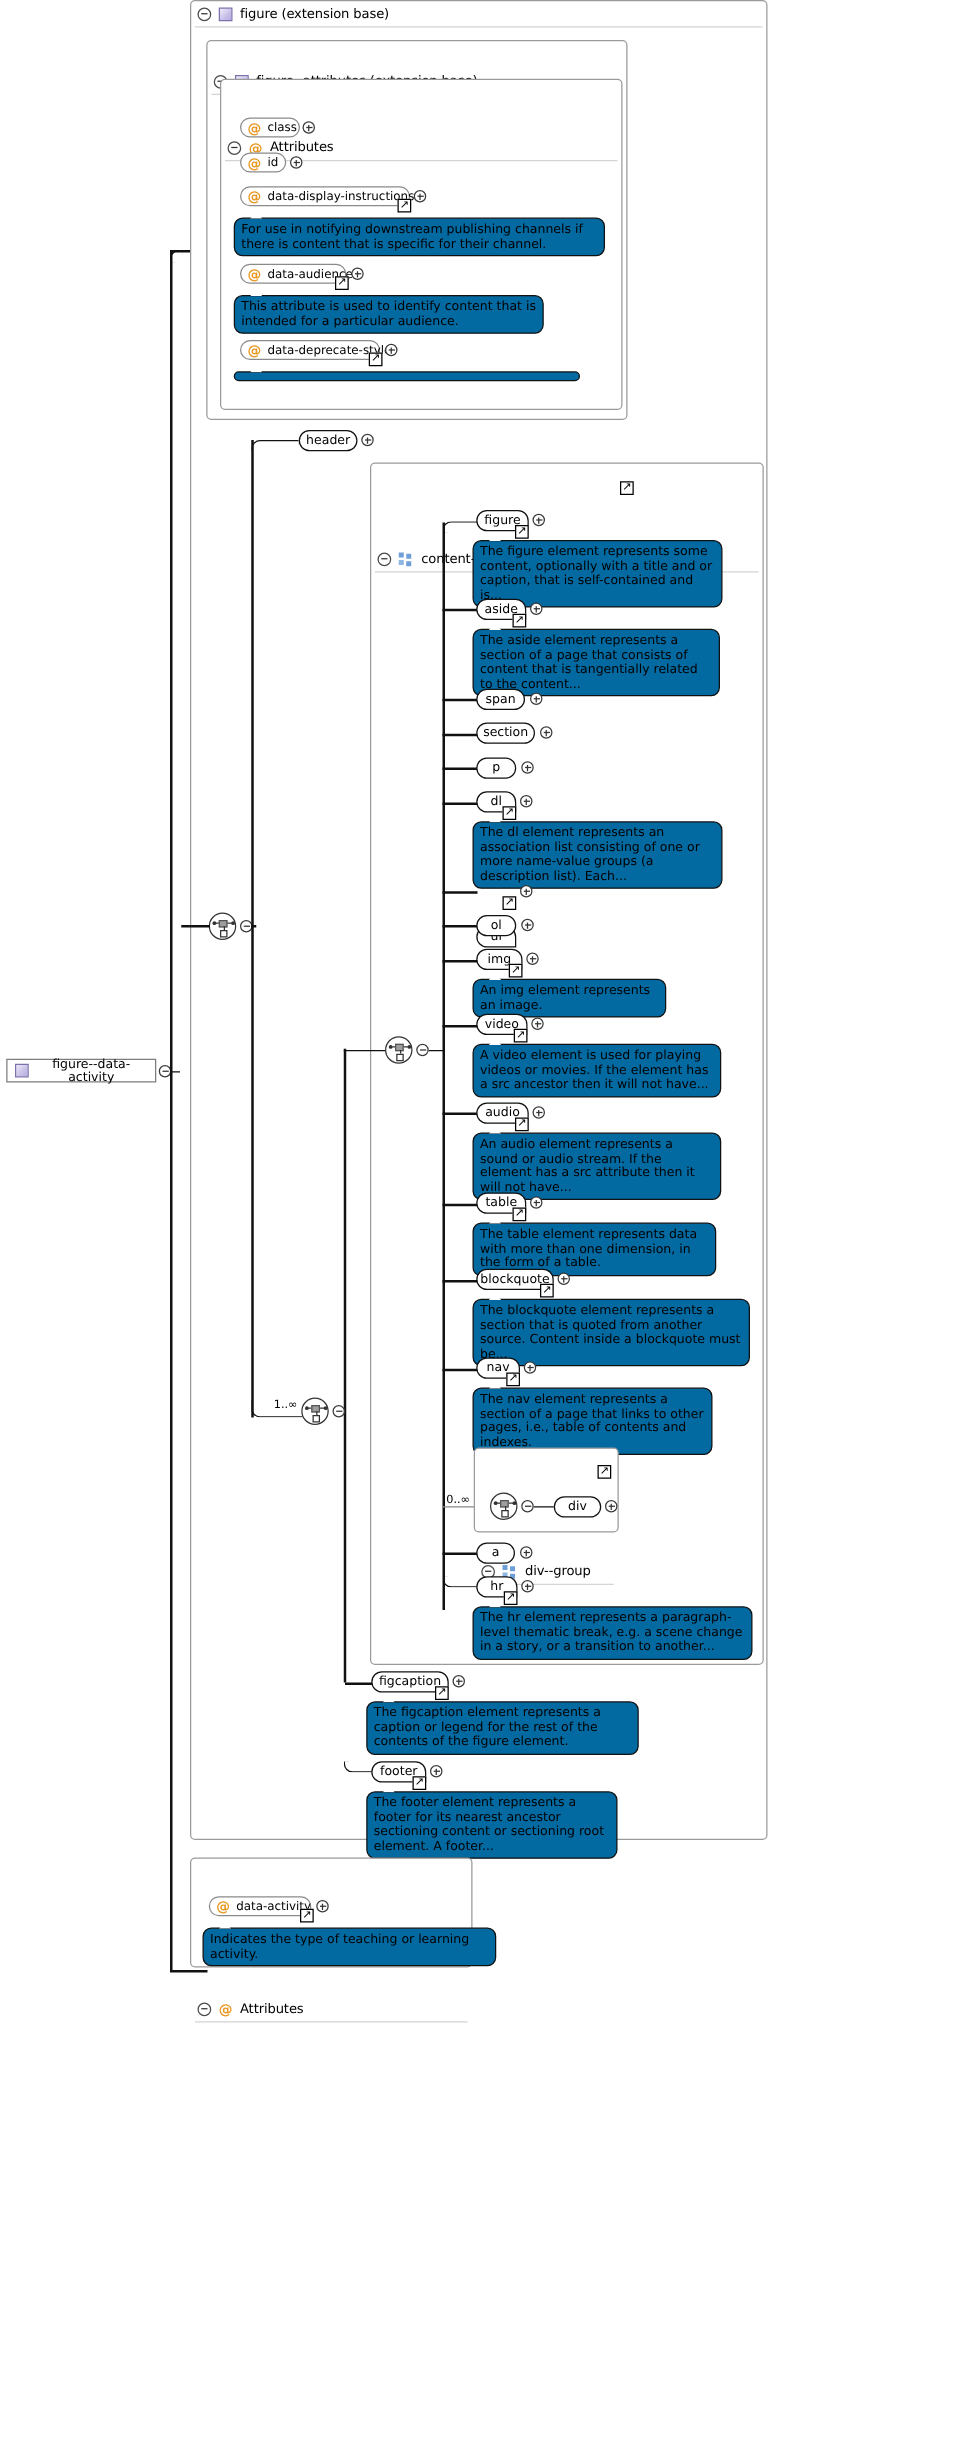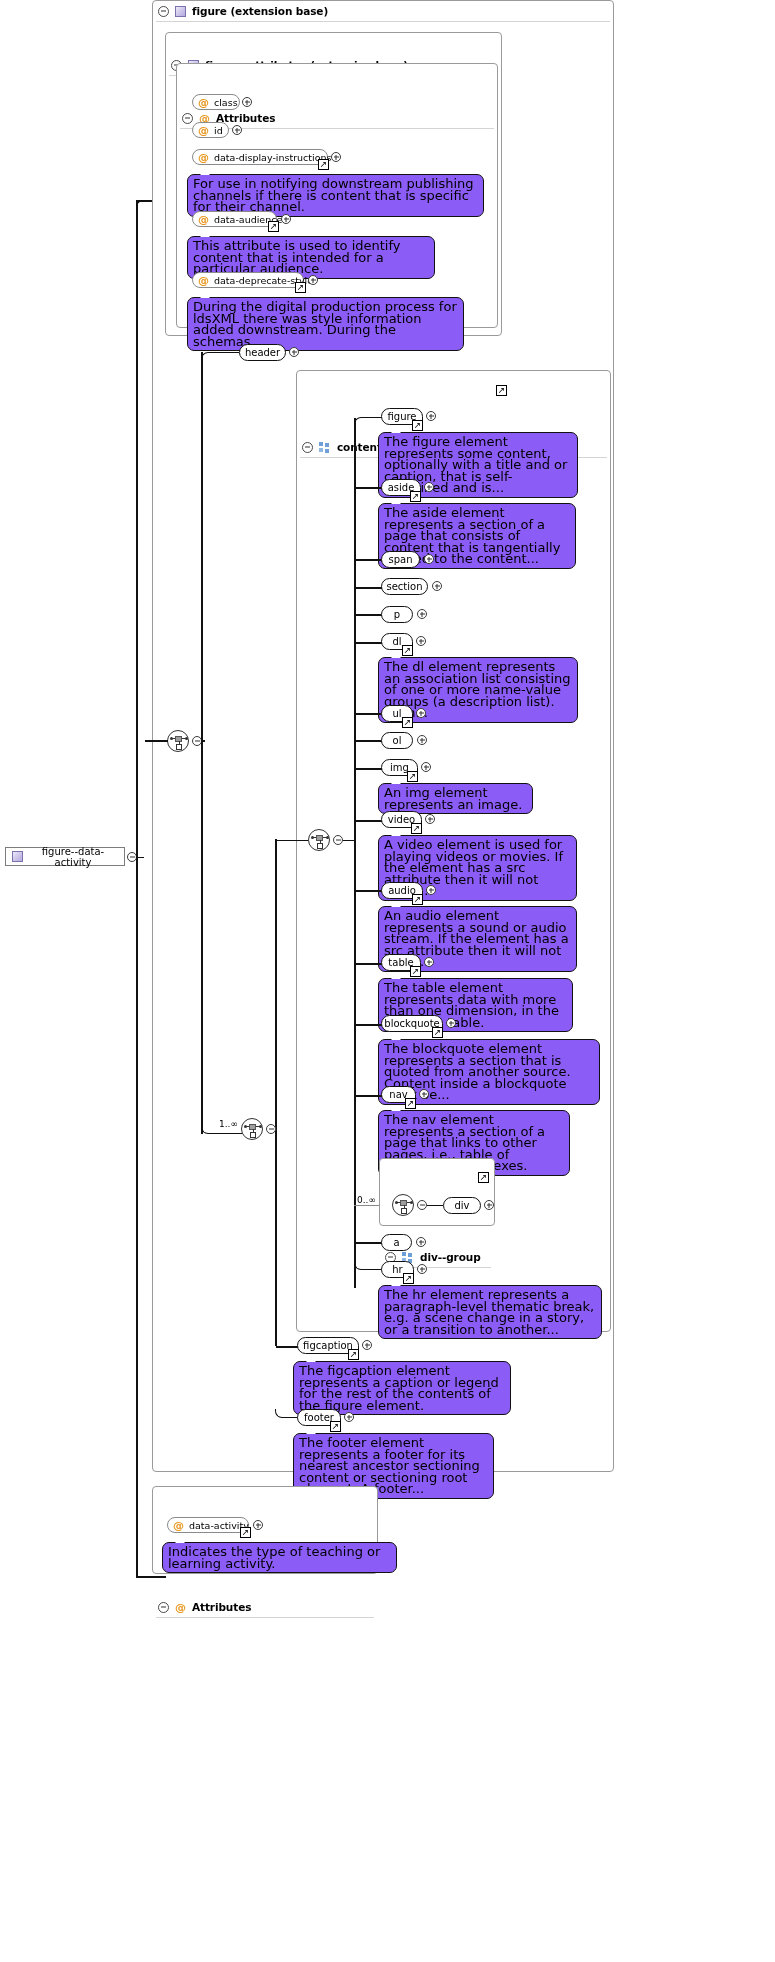--- a/index.html
+++ b/index.html
@@ -21,21 +21,21 @@
   .cbox-hdr {
     height:22px; display:flex; align-items:center;
     padding-left:6px; gap:6px;
     font-size:10.5px; font-weight:bold; color:#000;
     position:relative;
   }
   .cbox-hdr.sep::after{
     content:""; position:absolute; left:4px; right:4px; bottom:0;
     height:1px; background:#d4d4d4;
   }
-  .cbox-hdr .ttl { font-weight:bold; letter-spacing:-0.1px; }
+  .cbox-hdr .ttl { font-weight:normal; letter-spacing:-0.1px; }
 
   
   .toggle {
     width:11px; height:11px; border-radius:50%;
     border:1px solid #4a4a4a; background:#fff;
     display:inline-block; position:relative; flex:0 0 auto;
   }
   .toggle::before{
     content:""; position:absolute; left:2px; right:2px; top:50%;
     height:1px; background:#333; transform:translateY(-50%);
@@ -98,23 +98,23 @@
     border:1px solid #3a3a3a;background:#fff;
   }
   .cplus::before{content:"";position:absolute;left:1.5px;right:1.5px;top:50%;height:1px;background:#333;transform:translateY(-50%);}
   .cplus.p::after{content:"";position:absolute;top:1.5px;bottom:1.5px;left:50%;width:1px;background:#333;transform:translateX(-50%);}
 
   
   .note{
     position:absolute;
     border:1px solid #111;
     border-radius:7px;
-    background:#8b5cf6;
+    background:#0369a1;
     padding:3px 5px;
-    font-size:13px;
+    font-size:10px;
     line-height:11.6px;
     color:#000;
   }
   .note .tail{
     position:absolute; top:-5px; left:12px;
     width:10px;height:5px;
     background:#fff;
     clip-path:polygon(0% 100%, 50% 0%, 100% 100%);
     border:none;
   }
@@ -230,21 +230,20 @@
 </div>
 
 <div class="pill attr doc" style="left:192px;top:272px;width:112px;">
   <span class="at">@</span>
   <span class="lbl">data-deprecate-style</span>
 </div>
 <div class="lnk" style="left:295px;top:282px;"></div>
 <div class="cplus p" style="left:308px;top:275px;"></div>
 <div class="note" style="left:187px;top:297px;width:277px;">
   <span class="tail"></span>
-  <span>During the digital production process for ldsXML there was style information added downstream. During the schemas...</span>
 </div>
 
 <div class="seq" style="left:167px;top:730px;">
   <div class="bar"></div>
     <div class="dL"></div>
     <div class="dR"></div>
   <div class="sq1"></div>
     <div class="stem"></div>
     <div class="sq2"></div>
 </div>
@@ -333,21 +332,21 @@
   <span>dl</span>
 </div>
 <div class="lnk" style="left:402px;top:645px;"></div>
 <div class="cplus p" style="left:416px;top:636px;"></div>
 <div class="note" style="left:378px;top:657px;width:200px;">
   <span class="tail"></span>
   <span>The dl element represents an association list consisting of one or more name-value groups (a description list). Each...</span>
 </div>
 
 <div class="ln lnh" style="left:354px;top:713px;width:28px;"></div>
-<div class="pill doc" style="left:381px;top:705px;width:32px;">
+<div class="pill doc" style="left:381px;top:741px;width:32px;">
   <span>ul</span>
 </div>
 <div class="lnk" style="left:402px;top:717px;"></div>
 <div class="cplus p" style="left:416px;top:708px;"></div>
 
 <div class="ln lnh" style="left:354px;top:740px;width:28px;"></div>
 <div class="pill" style="left:381px;top:732px;width:32px;">
   <span>ol</span>
 </div>
 <div class="cplus p" style="left:417px;top:735px;"></div>
@@ -364,21 +363,21 @@
 </div>
 
 <div class="ln lnh" style="left:354px;top:820px;width:28px;"></div>
 <div class="pill doc" style="left:381px;top:811px;width:41px;">
   <span>video</span>
 </div>
 <div class="lnk" style="left:411px;top:823px;"></div>
 <div class="cplus p" style="left:425px;top:814px;"></div>
 <div class="note" style="left:378px;top:835px;width:199px;">
   <span class="tail"></span>
-  <span>A video element is used for playing videos or movies. If the element has a src attribute then it will not have...</span>
+  <span>A video element is used for playing videos or movies. If the element has a src ancestor then it will not have...</span>
 </div>
 
 <div class="ln lnh" style="left:354px;top:890px;width:28px;"></div>
 <div class="pill doc" style="left:381px;top:882px;width:42px;">
   <span>audio</span>
 </div>
 <div class="lnk" style="left:412px;top:894px;"></div>
 <div class="cplus p" style="left:426px;top:885px;"></div>
 <div class="note" style="left:378px;top:906px;width:199px;">
   <span class="tail"></span>

